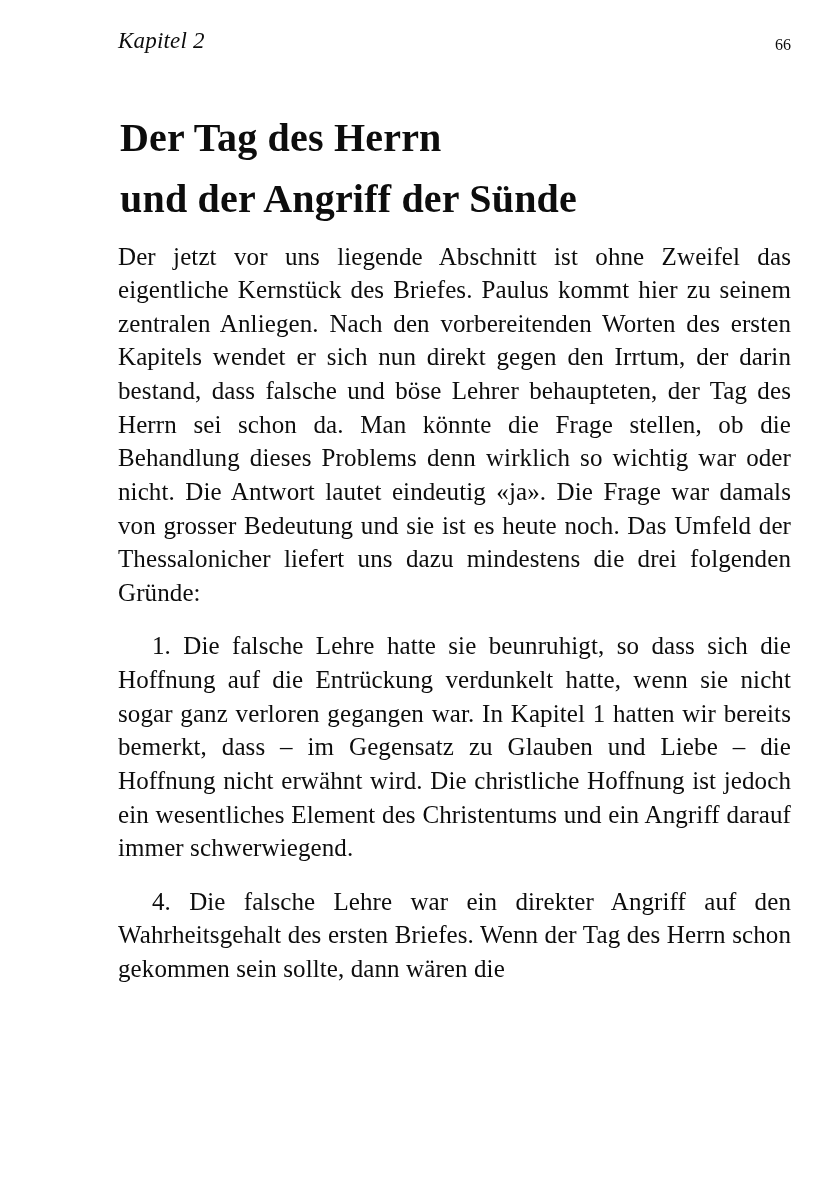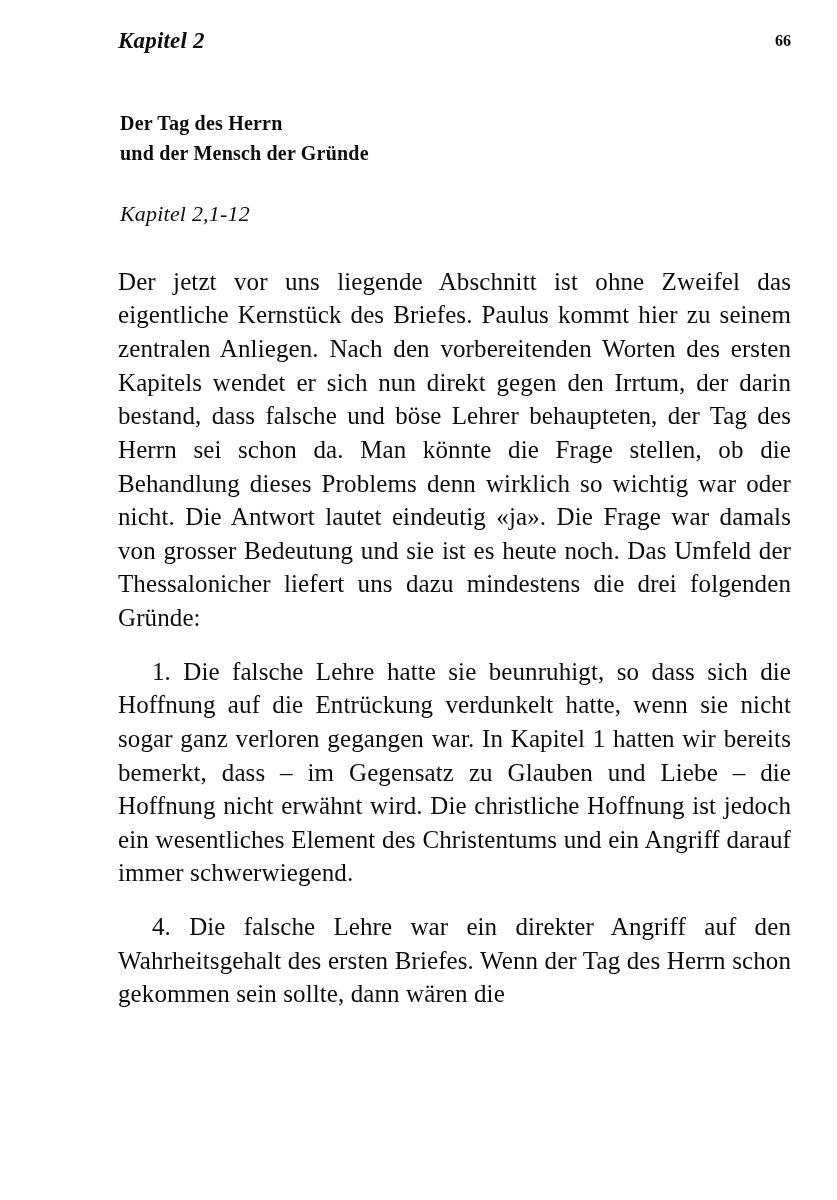--- a/index.html
+++ b/index.html
@@ -16,45 +16,44 @@
   }
   .page {
     position: relative;
     width: 837px;
     height: 1200px;
     box-sizing: border-box;
     padding: 28px 46px 0 118px;
   }
   .running-head {
     display: flex;
-    align-items: center;
+    align-items: flex-end;
     justify-content: space-between;
     margin-bottom: 54px;
-    font-weight: bold;
   }
   .running-head .chapter-label {
     font-style: italic;
     font-size: 23px;
     letter-spacing: 0.2px;
   }
   .running-head .folio {
     font-size: 16px;
     font-style: normal;
   }
   .kicker {
     font-style: italic;
     font-size: 30px;
     margin: 0 0 38px 2px;
     letter-spacing: 0.3px;
   }
   .title {
     font-weight: bold;
-    font-size: 20px;
+    font-size: 40px;
     line-height: 1.52;
-    margin: 0 0 32px 2px;
+    margin: 0 0 10px 2px;
     letter-spacing: 0.2px;
   }
   .title .line {
     display: block;
   }
   .verse-ref {
     font-style: italic;
     font-size: 22px;
     margin: 0 0 38px 2px;
     letter-spacing: 0.2px;
@@ -84,24 +83,23 @@
 <div class="page">
 
   <div class="running-head">
     <span class="chapter-label">Kapitel 2</span>
     <span class="folio">66</span>
   </div>
 
 
   <h1 class="title">
     <span class="line">Der Tag des Herrn</span>
-    <span class="line">und der Mensch der Gründe</span>
+    <span class="line">und der Angriff der Sünde</span>
   </h1>
 
-  <div class="verse-ref">Kapitel 2,1-12</div>
 
   <div class="body-text">
     <p>Der jetzt vor uns liegende Abschnitt ist ohne Zweifel das eigentliche Kernstück des Briefes. Paulus kommt hier zu seinem zentralen Anliegen. Nach den vorbereitenden Worten des ersten Kapitels wendet er sich nun direkt gegen den Irrtum, der darin bestand, dass falsche und böse Lehrer behaupteten, der Tag des Herrn sei schon da. Man könnte die Frage stellen, ob die Behandlung dieses Problems denn wirklich so wichtig war oder nicht. Die Antwort lautet eindeutig «ja». Die Frage war damals von grosser Bedeutung und sie ist es heute noch. Das Umfeld der Thessalonicher liefert uns dazu mindestens die drei folgenden Gründe:</p>
     <p class="indent">1. Die falsche Lehre hatte sie beunruhigt, so dass sich die Hoffnung auf die Entrückung verdunkelt hatte, wenn sie nicht sogar ganz verloren gegangen war. In Kapitel 1 hatten wir bereits bemerkt, dass – im Gegensatz zu Glauben und Liebe – die Hoffnung nicht erwähnt wird. Die christliche Hoffnung ist jedoch ein wesentliches Element des Christentums und ein Angriff darauf immer schwerwiegend.</p>
     <p class="indent">4. Die falsche Lehre war ein direkter Angriff auf den Wahrheitsgehalt des ersten Briefes. Wenn der Tag des Herrn schon gekommen sein sollte, dann wären die</p>
   </div>
 
 </div>
 
 </body></html>

